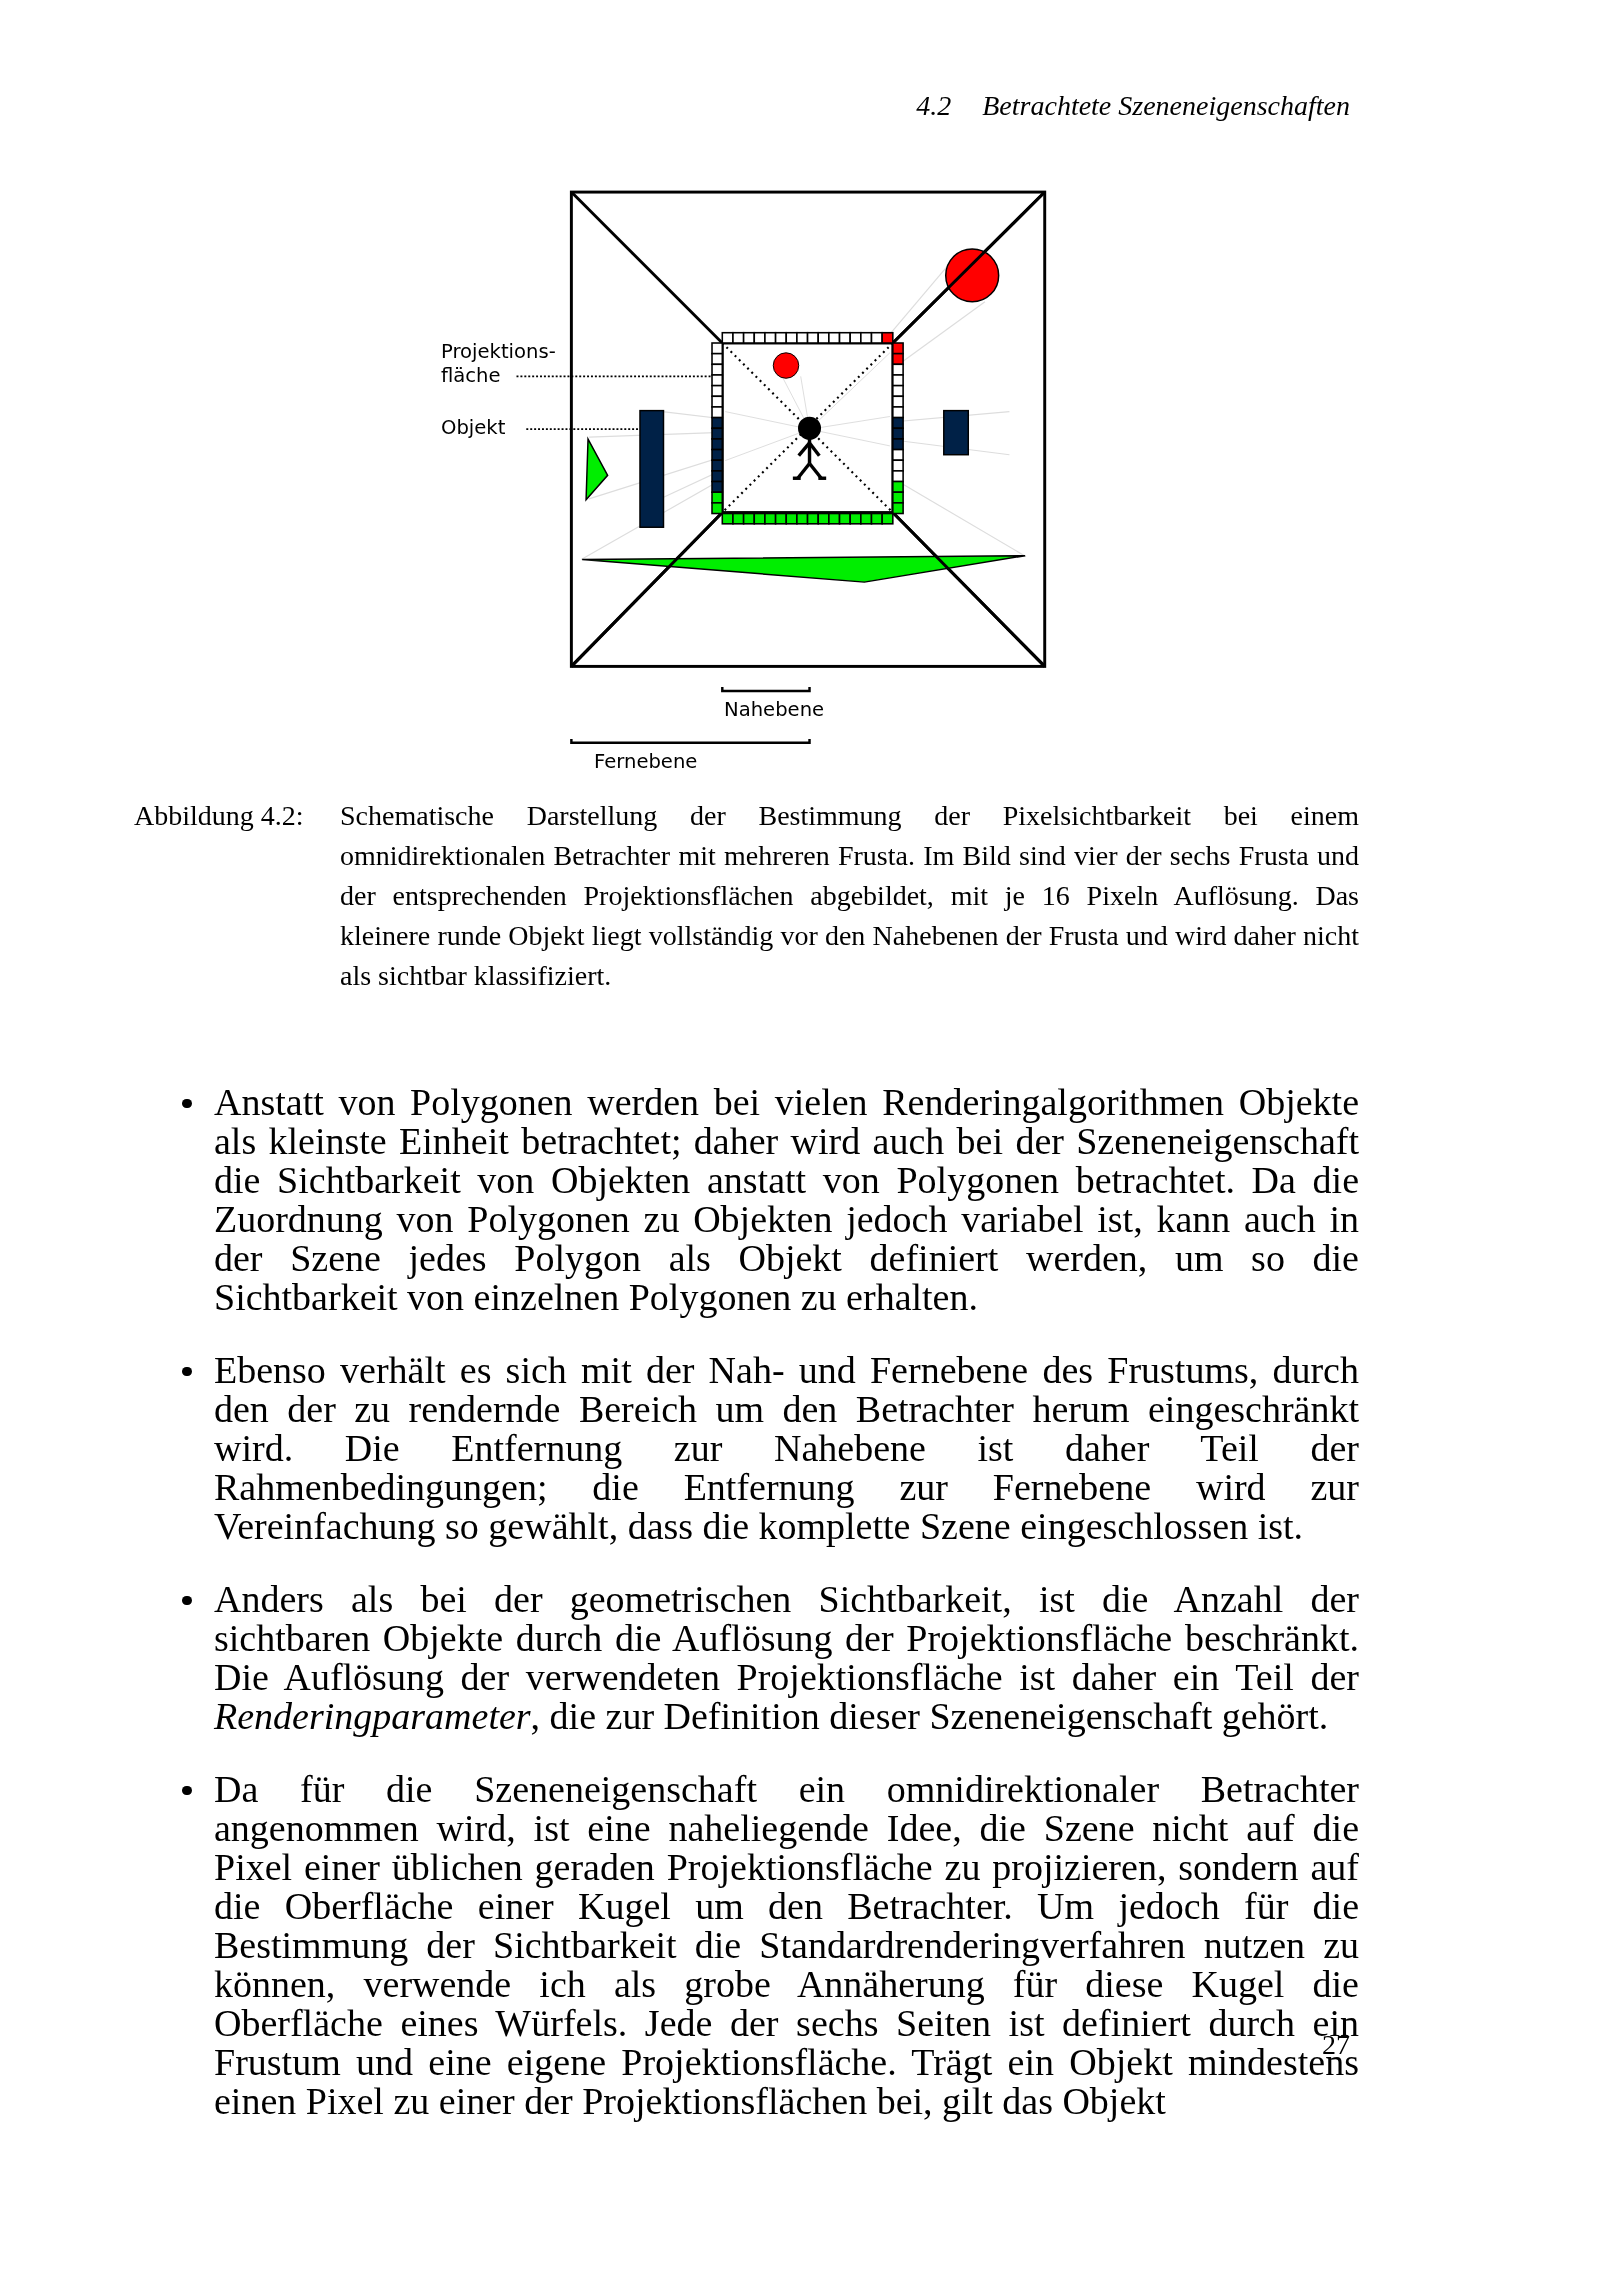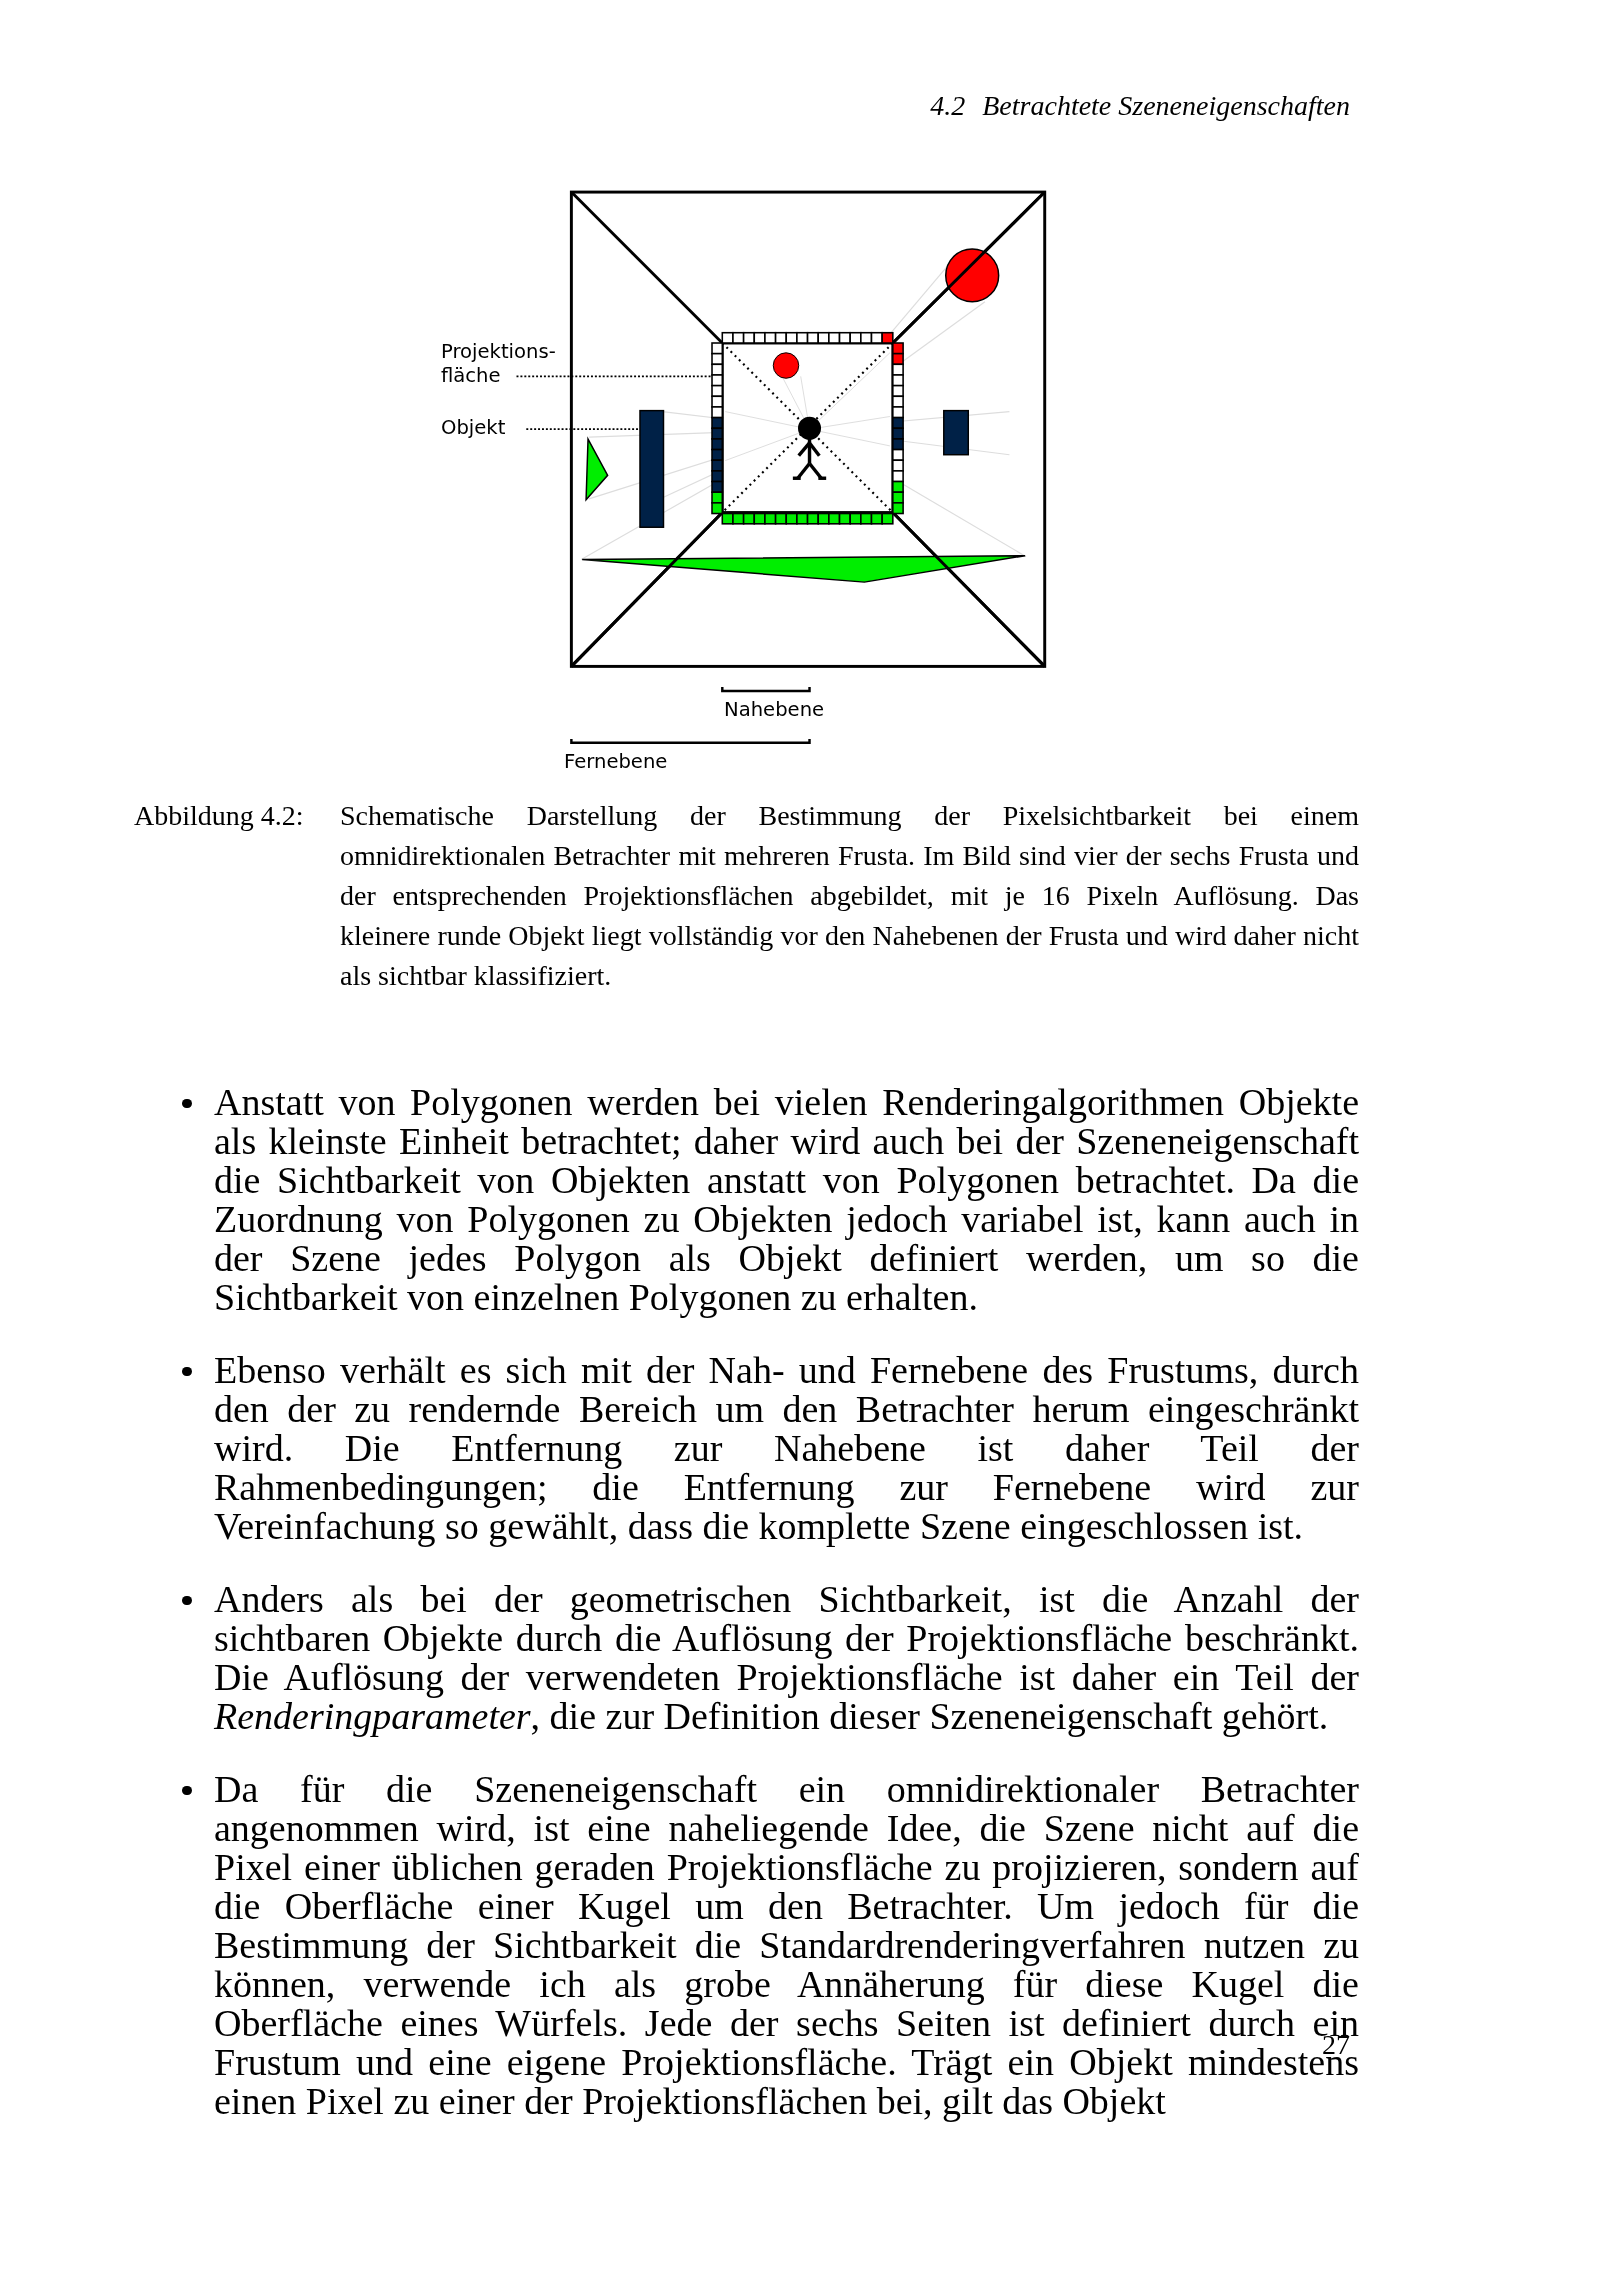--- a/index.html
+++ b/index.html
@@ -1,19 +1,19 @@
 <!DOCTYPE html>
 <html><head>
 <meta charset="utf-8">
 <style>
   html, body { margin: 0; padding: 0; background: #ffffff; }
   body { width: 1621px; height: 2293px; position: relative; overflow: hidden;
          font-family: "Liberation Serif", "DejaVu Serif", serif; color: #000; }
   .running-head { position: absolute; top: 90px; right: 271px; font-size: 28px; font-style: italic; }
-  .running-head .num { margin-right: 10px; text-align: right; }
+  .running-head .num { margin-right: 24px; text-align: right; }
   .figure { position: absolute; left: 0; top: 0; width: 1450px; height: 784px; }
   .figure svg { position: absolute; left: 0; top: 0; }
   .fig-label { position: absolute; font-family: "DejaVu Sans", sans-serif; font-size: 19.6px; line-height: 23.5px; }
   .caption { position: absolute; top: 796px; left: 134px; width: 1225px; font-size: 28px; line-height: 40px; font-family: Liberation Serif, serif; }
   .caption .cap-label { position: absolute; left: 0; top: 0; white-space: nowrap; }
   .caption .cap-text { margin-left: 206px; text-align: justify; }
   .bullets { position: absolute; top: 1083px; left: 178px; width: 1181px; margin: 0; padding: 0; list-style: none; font-size: 38px; line-height: 39px; }
   .bullets li { position: relative; padding-left: 36px; margin-bottom: 34px; text-align: justify; }
   .bullets li .dot { position: absolute; left: 3.9px; top: 15.7px; width: 9.8px; height: 9.8px; border-radius: 50%; background: #000; }
   .page-number { position: absolute; top: 2029px; right: 271px; font-size: 28px; }
@@ -176,21 +176,21 @@
     <g stroke="#000" stroke-width="2.5" fill="none">
       <polyline points="583,754 583,758 826,758 826,754"></polyline>
     </g>
   </svg>
   <div class="fig-label" style="left:441px; top:340px;">
     <div>Projektions-</div>
     <div>fläche</div>
   </div>
   <div class="fig-label" style="left:441px; top:416px;">Objekt</div>
   <div class="fig-label" style="left:724px; top:698px;">Nahebene</div>
-  <div class="fig-label" style="left:564px; top:750px;text-align:right;">Fernebene</div>
+  <div class="fig-label" style="left:594px; top:750px;text-align:right;">Fernebene</div>
 </div>
 
 <div class="caption">
   <span class="cap-label">Abbildung 4.2:</span>
   <div class="cap-text">Schematische Darstellung der Bestimmung der Pixelsichtbarkeit bei einem omnidirektionalen Betrachter mit mehreren Frusta. Im Bild sind vier der sechs Frusta und der entsprechenden Projektionsflächen abgebildet, mit je 16 Pixeln Auflösung. Das kleinere runde Objekt liegt vollständig vor den Nahebenen der Frusta und wird daher nicht als sichtbar klassifiziert.</div>
 </div>
 
 <ul class="bullets">
   <li>
     <span class="dot"></span>

